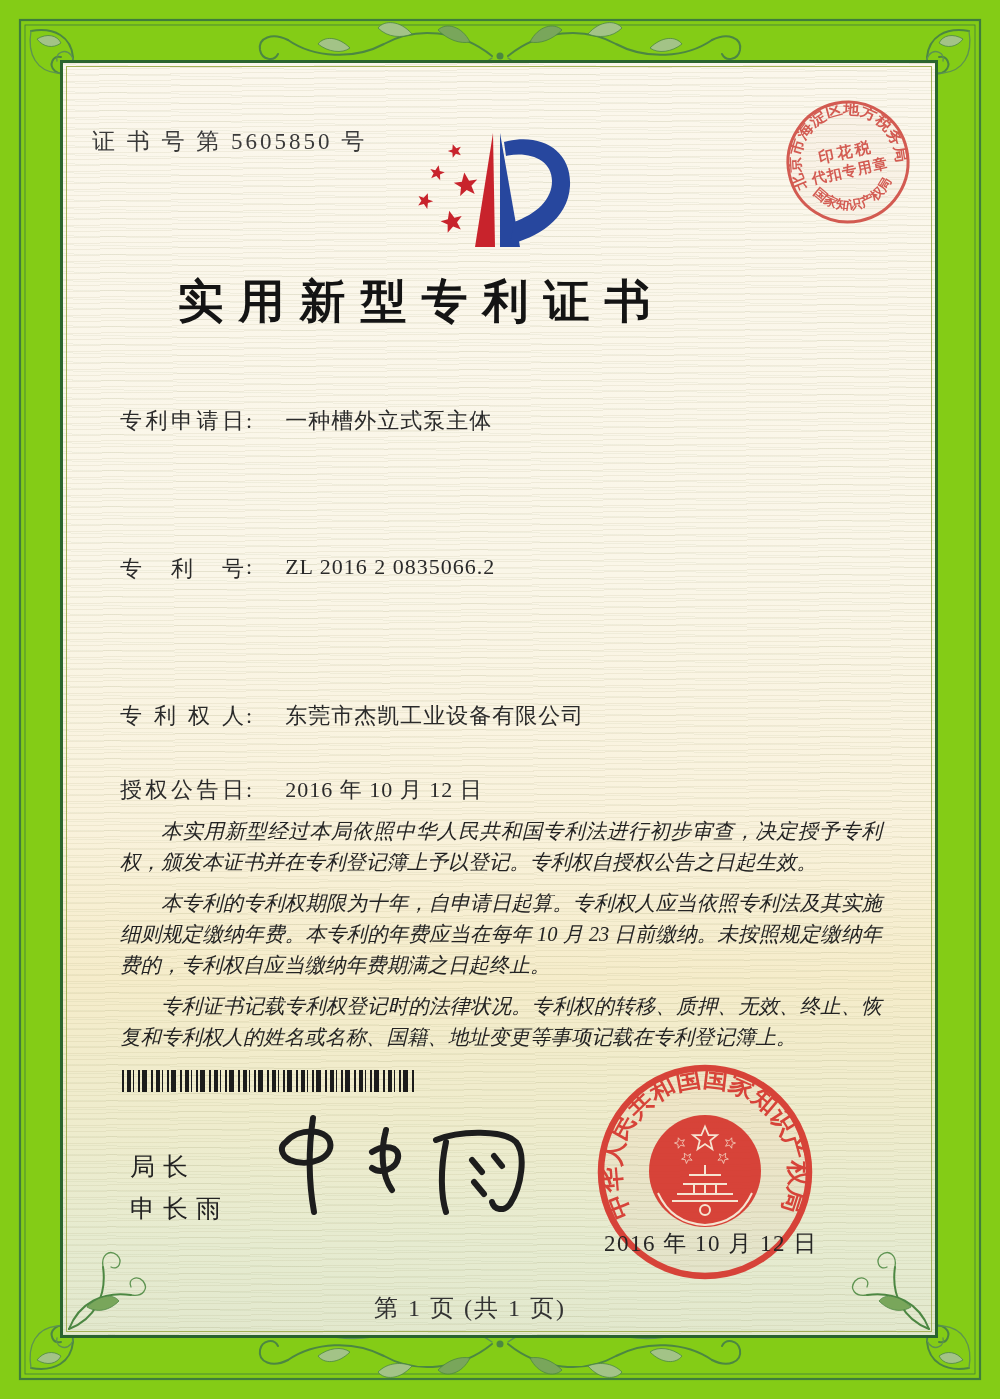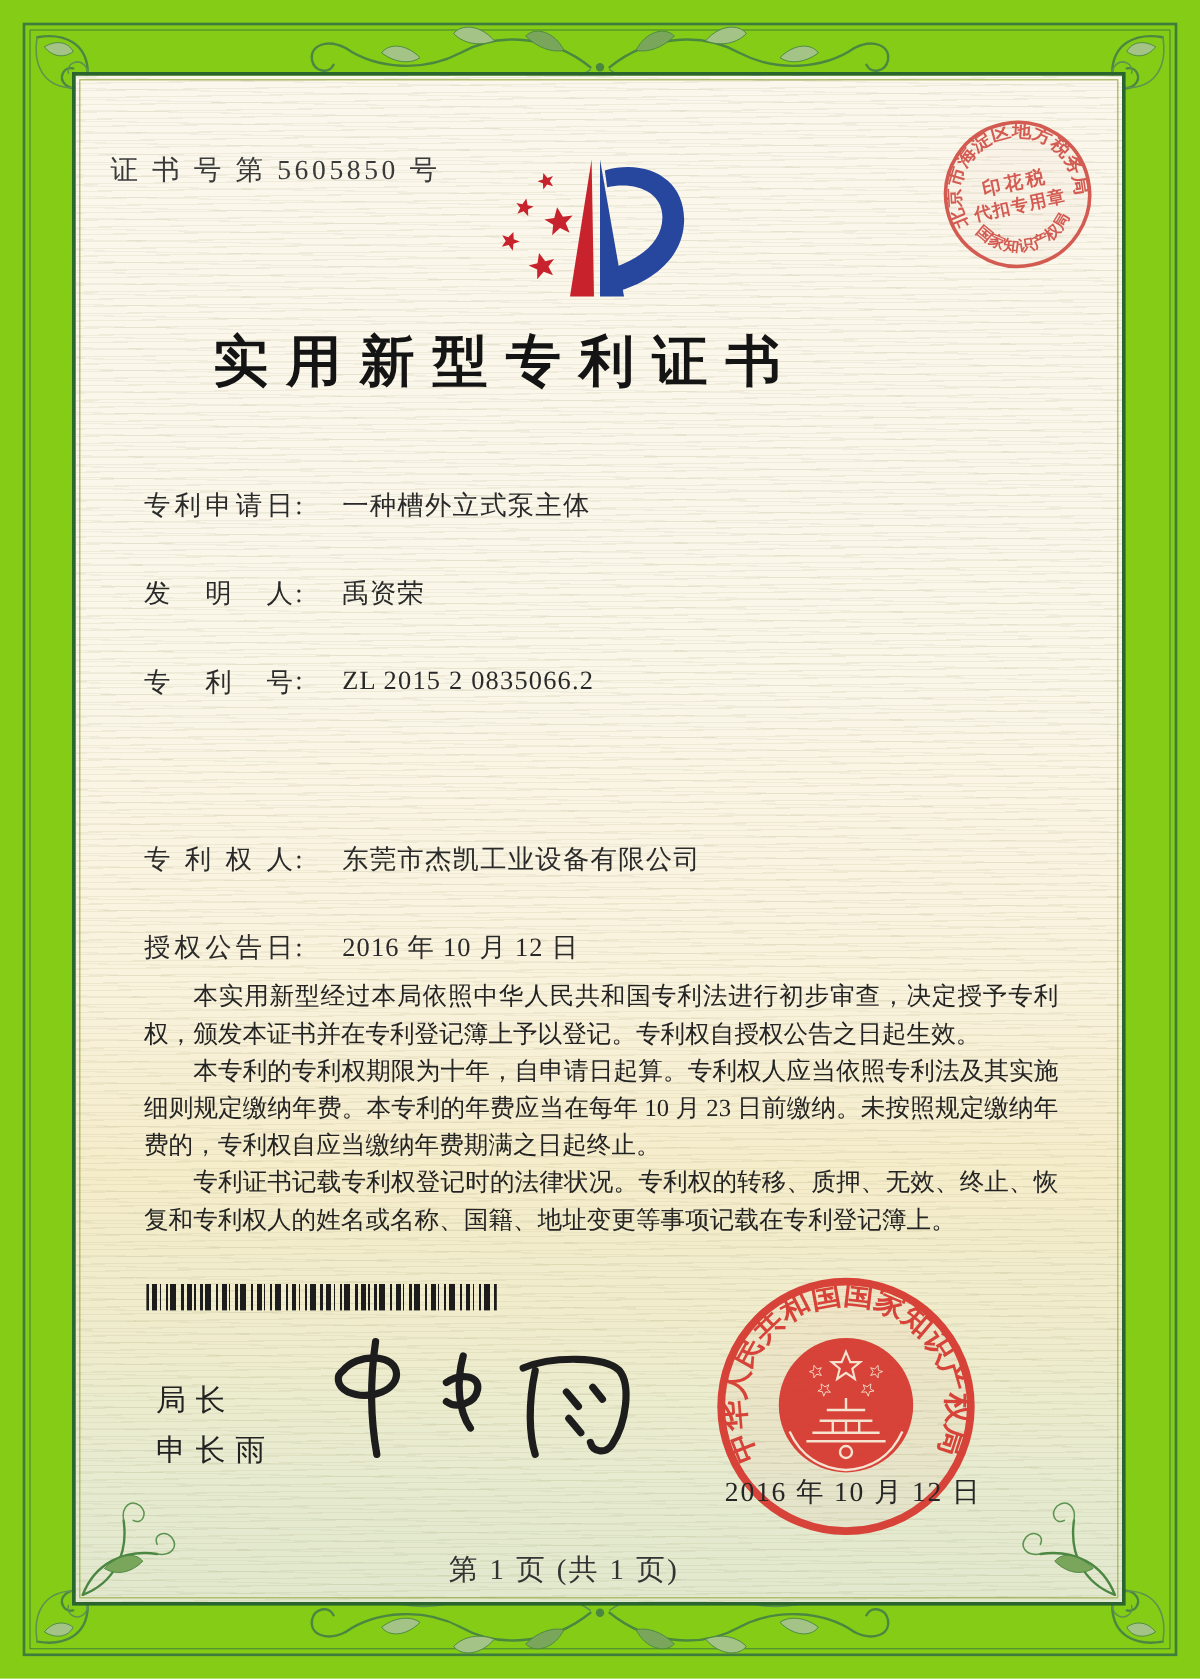--- a/index.html
+++ b/index.html
@@ -29,22 +29,22 @@
   .cert-no{position:absolute;left:92px;top:126px;font-size:23px;letter-spacing:3px;color:#3a3a3a;}
   .title{
     position:absolute;left:0;top:271px;width:828px;text-align:center;
     font-size:46px;font-weight:bold;letter-spacing:15px;text-indent:15px;color:#141414;
   }
   .field{position:absolute;left:120px;font-size:22px;white-space:nowrap;color:#2a2a2a;}
   .field .lab{display:inline-block;width:124px;text-align:justify;text-align-last:justify;vertical-align:top;}
   .field .colon{display:inline-block;margin:0 12px 0 2px;}
   .field .val{letter-spacing:1px;margin-left:21px;}
   .paras{position:absolute;left:120px;top:816px;width:762px;font-size:20.5px;line-height:31px;text-align:justify;color:#232323;}
-  .paras p{margin:0;text-indent:2em;}
-  .paras p + p{margin-top:0;}
+  .paras p{margin:0;text-indent:2em;font-style:italic;}
+  .paras p + p{margin-top:10px;}
   
   .barcode{
     position:absolute;left:122px;top:1070px;width:292px;height:22px;
     background:repeating-linear-gradient(90deg,
       #1c1c1c 0 2px, rgba(0,0,0,0) 2px 5px,
       #1c1c1c 5px 9px, rgba(0,0,0,0) 9px 11px,
       #1c1c1c 11px 12px, rgba(0,0,0,0) 12px 16px,
       #1c1c1c 16px 18px, rgba(0,0,0,0) 18px 20px,
       #1c1c1c 20px 25px, rgba(0,0,0,0) 25px 29px);
   }
@@ -142,25 +142,22 @@
     <use href="#star" fill="#c8232c" transform="translate(50,61) scale(1.25) rotate(-8)"></use>
     <use href="#star" fill="#c8232c" transform="translate(9,77) scale(0.82) rotate(20)"></use>
     <use href="#star" fill="#c8232c" transform="translate(36,98) scale(1.15) rotate(-14)"></use>
   </svg>
 
   <div class="title">实用新型专利证书</div>
 
   <div class="field" style="top:406px;">
     <span class="lab">专利申请日</span><span class="colon">:</span><span class="val">一种槽外立式泵主体</span>
   </div>
-  <div class="field" style="top:480px;">
-    <span class="lab">发明人</span><span class="colon">:</span><span class="val">禹资荣</span>
-  </div>
   <div class="field" style="top:554px;">
-    <span class="lab">专利号</span><span class="colon">:</span><span class="val">ZL 2015 2 0835066.2</span>
+    <span class="lab">专利号</span><span class="colon">:</span><span class="val">ZL 2016 2 0835066.2</span>
   </div>
   <div class="field" style="top:701px;">
     <span class="lab">专利权人</span><span class="colon">:</span><span class="val">东莞市杰凯工业设备有限公司</span>
   </div>
   <div class="field" style="top:775px;">
     <span class="lab">授权公告日</span><span class="colon">:</span><span class="val">2016 年 10 月 12 日</span>
   </div>
 
   <div class="paras">
     <p>本实用新型经过本局依照中华人民共和国专利法进行初步审查，决定授予专利权，颁发本证书并在专利登记簿上予以登记。专利权自授权公告之日起生效。</p>

